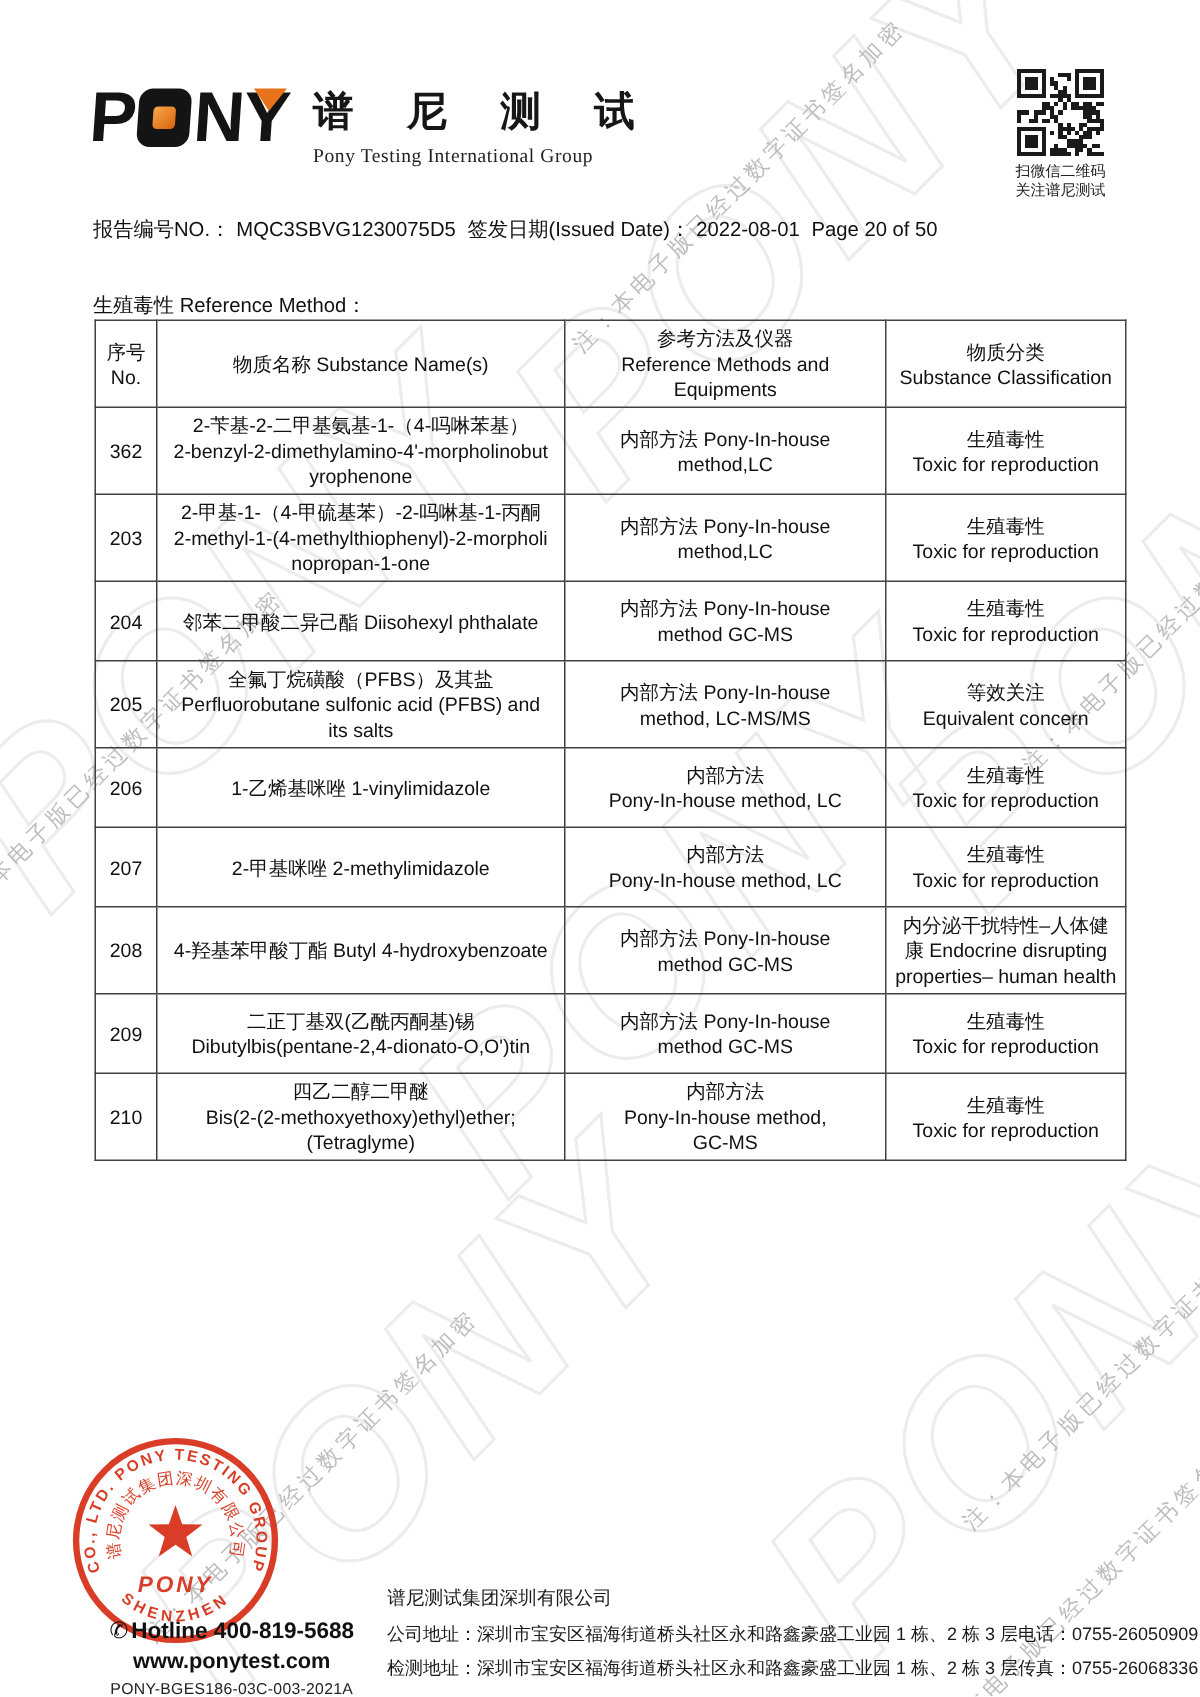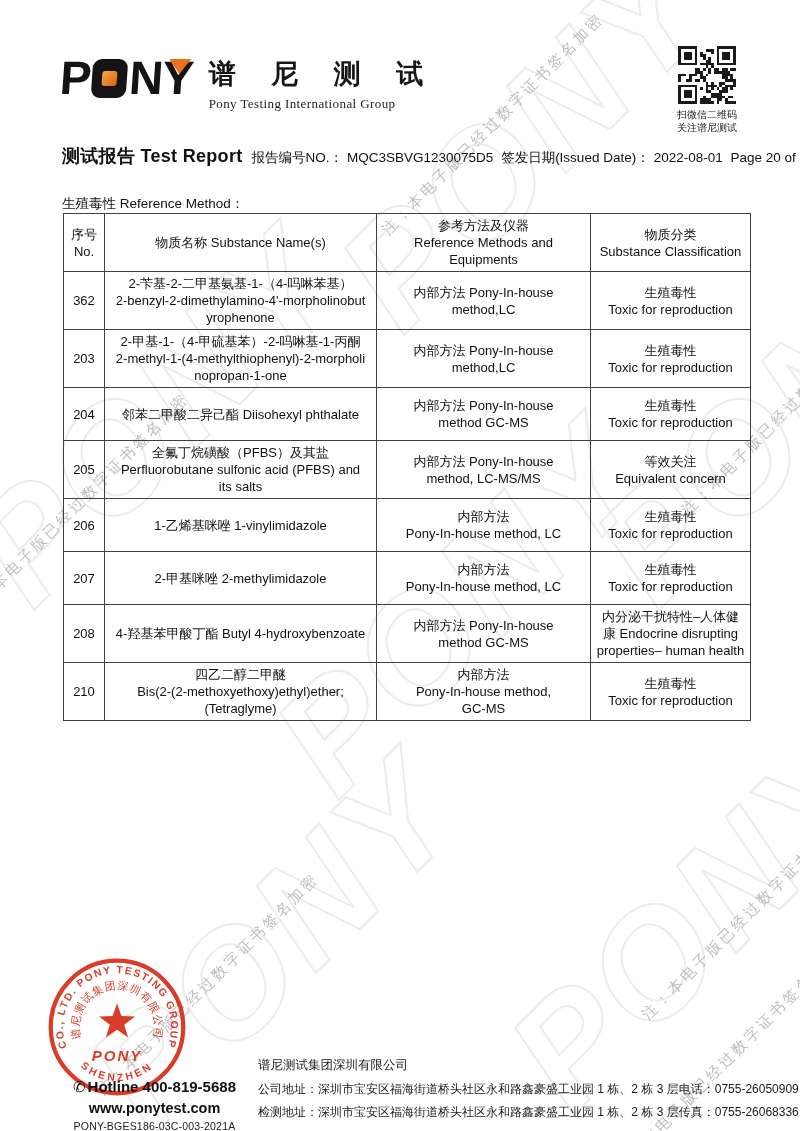--- a/index.html
+++ b/index.html
@@ -326,24 +326,20 @@
           <rect x="19" y="20" width="1" height="1" fill="#1a1a1a"></rect>
           <rect x="20" y="20" width="1" height="1" fill="#1a1a1a"></rect>
         </svg>
     </div>
     <div class="qr-caption" id="qr-caption">
         <div>扫微信二维码</div>
         <div>关注谱尼测试</div>
       </div>
 
     <div class="title-row">
-      <span class="t-main">
-        <span>测试报告</span>
-        <span>Test Report</span>
-      </span>
       <span class="t-meta">
         <span>报告编号NO.：</span><span>MQC3SBVG1230075D5</span>
         <span>签发日期(Issued Date)：</span><span>2022-08-01</span>
         <span>Page 20 of 50</span>
       </span>
     </div>
 
     <div class="section-heading">生殖毒性 Reference Method：</div>
 
     <div class="main-area">
@@ -482,20 +478,37 @@
               </td>
               <td>
                 <div>4-羟基苯甲酸丁酯 Butyl 4-hydroxybenzoate</div>
               </td>
               <td>
                 <div>内部方法 Pony-In-house</div>
                 <div>method GC-MS</div>
               </td>
               <td>
                 <div>内分泌干扰特性–人体健康 Endocrine disrupting properties– human health</div>
+              </td>
+            </tr>
+            <tr>
+              <td>
+                <div>209</div>
+              </td>
+              <td>
+                <div>二正丁基双(乙酰丙酮基)锡</div>
+                <div>Dibutylbis(pentane-2,4-dionato-O,O')tin</div>
+              </td>
+              <td>
+                <div>内部方法 Pony-In-house</div>
+                <div>method GC-MS</div>
+              </td>
+              <td>
+                <div>生殖毒性</div>
+                <div>Toxic for reproduction</div>
               </td>
             </tr>
             <tr>
               <td>
                 <div>210</div>
               </td>
               <td>
                 <div>四乙二醇二甲醚</div>
                 <div>Bis(2-(2-methoxyethoxy)ethyl)ether;</div>
                 <div>(Tetraglyme)</div>

